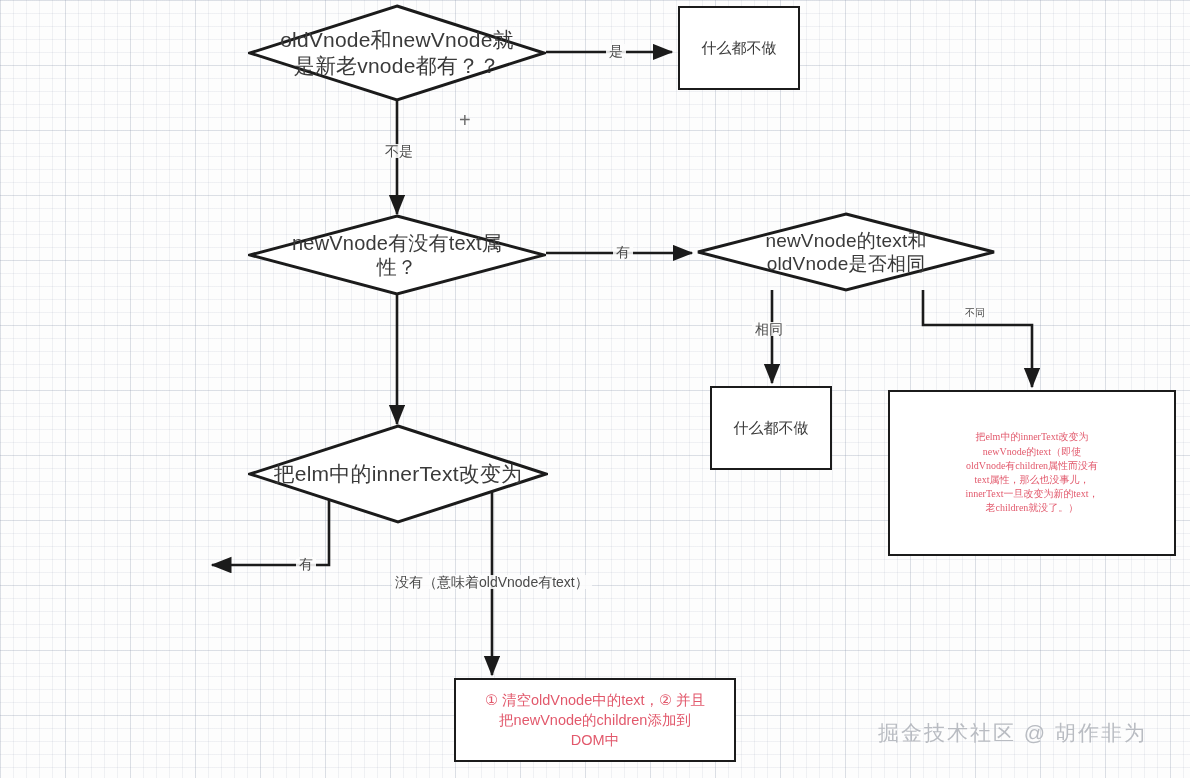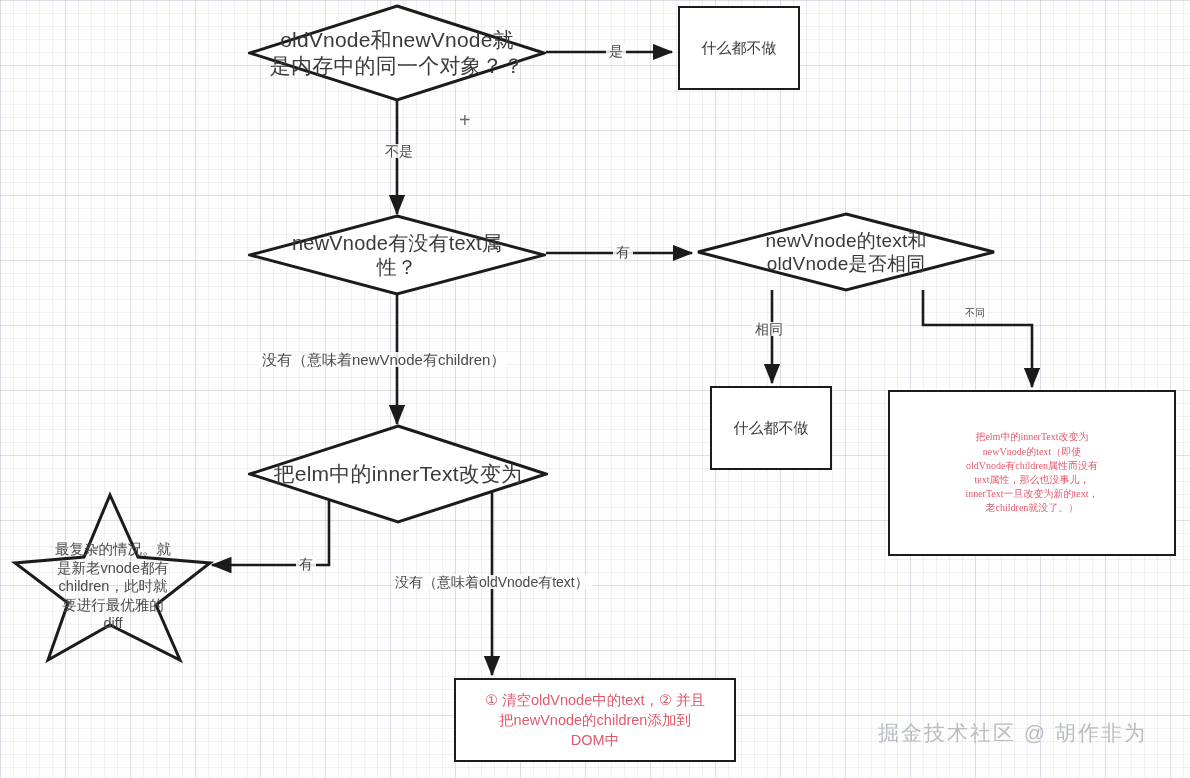--- a/index.html
+++ b/index.html
@@ -139,21 +139,21 @@
 
       <path d="M492,475 L492,675"></path>
     </g>
   </svg>
 
   <div class="diamond-wrap" style="left:248px; top:4px; width:298px; height:98px;">
     <svg class="diamond-shape" viewBox="0 0 298 98" preserveAspectRatio="none" xmlns="http://www.w3.org/2000/svg">
       <polygon points="149,2 296,49 149,96 2,49" fill="#ffffff" stroke="#1b1b1b" stroke-width="3" vector-effect="non-scaling-stroke"></polygon>
     </svg>
     <div class="diamond-label" style="font-size:21px; width:300px;">oldVnode和newVnode就
-是内存中的同一个对象？？</div>
+是新老vnode都有？？</div>
   </div>
 
   <div class="diamond-wrap" style="left:248px; top:214px; width:298px; height:82px;">
     <svg class="diamond-shape" viewBox="0 0 298 82" preserveAspectRatio="none" xmlns="http://www.w3.org/2000/svg">
       <polygon points="149,2 296,41 149,80 2,41" fill="#ffffff" stroke="#1b1b1b" stroke-width="3" vector-effect="non-scaling-stroke"></polygon>
     </svg>
     <div class="diamond-label" style="font-size:20px; width:290px;">newVnode有没有text属
 性？</div>
   </div>
 
@@ -188,38 +188,27 @@
 innerText一旦改变为新的text，
 老children就没了。）</div>
   </div>
 
   <div class="rect red" style="left:430px; top:678px; width:282px; height:84px;margin-left:24px;">
     <div class="rect-label" style="font-size:14.5px; line-height:1.38;">① 清空oldVnode中的text，② 并且
 把newVnode的children添加到
 DOM中</div>
   </div>
 
-  <div class="star-wrap" style="left:10px; top:485px; width:205px; height:180px;">
-    <svg class="star-svg" width="205" height="180" viewBox="0 0 205 180" xmlns="http://www.w3.org/2000/svg">
-      <polygon points="100,10 128,72 200,78 146,120 170,175 100,140 38,175 58,118 5,78 74,72" fill="none" stroke="#1b1b1b" stroke-width="3"></polygon>
-    </svg>
-    <div class="star-text" style="left:18px; top:55px; width:170px; font-size:14.5px;">最复杂的情况。就
-是新老vnode都有
-children，此时就
-要进行最优雅的
-diff</div>
-  </div>
 
   <div class="edge-label" style="left:606px; top:44px; font-size:14px;">是</div>
 
   <div class="edge-label" style="left:382px; top:144px; font-size:14px;">不是</div>
 
   <div class="edge-label" style="left:613px; top:245px; font-size:14px;">有</div>
 
-  <div class="edge-label" style="left:259px; top:352px; font-size:15px;">没有（意味着newVnode有children）</div>
 
   <div class="edge-label" style="left:752px; top:322px; font-size:14px;">相同</div>
 
   <div class="edge-label" style="left:962px; top:308px; font-size:10px;">不同</div>
 
   <div class="edge-label" style="left:296px; top:557px; font-size:14px;">有</div>
 
   <div class="edge-label" style="left:392px; top:575px; font-size:14px;">没有（意味着oldVnode有text）</div>
 
   <div class="plus-mark" style="left:459px; top:110px; font-size:20px;">+</div>

